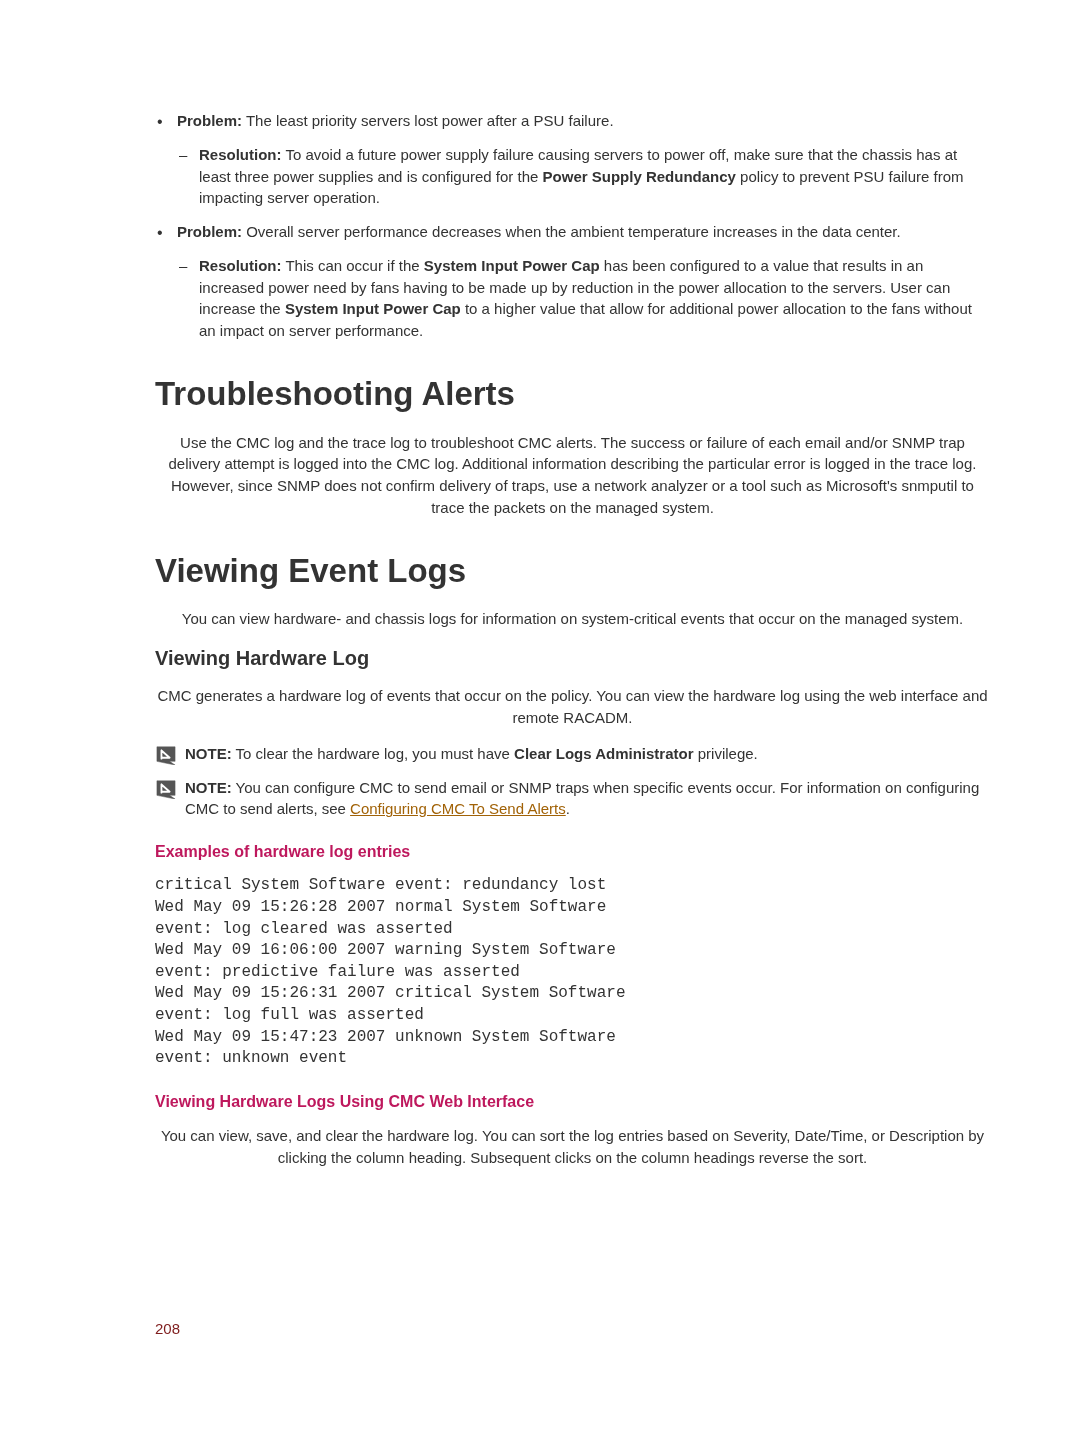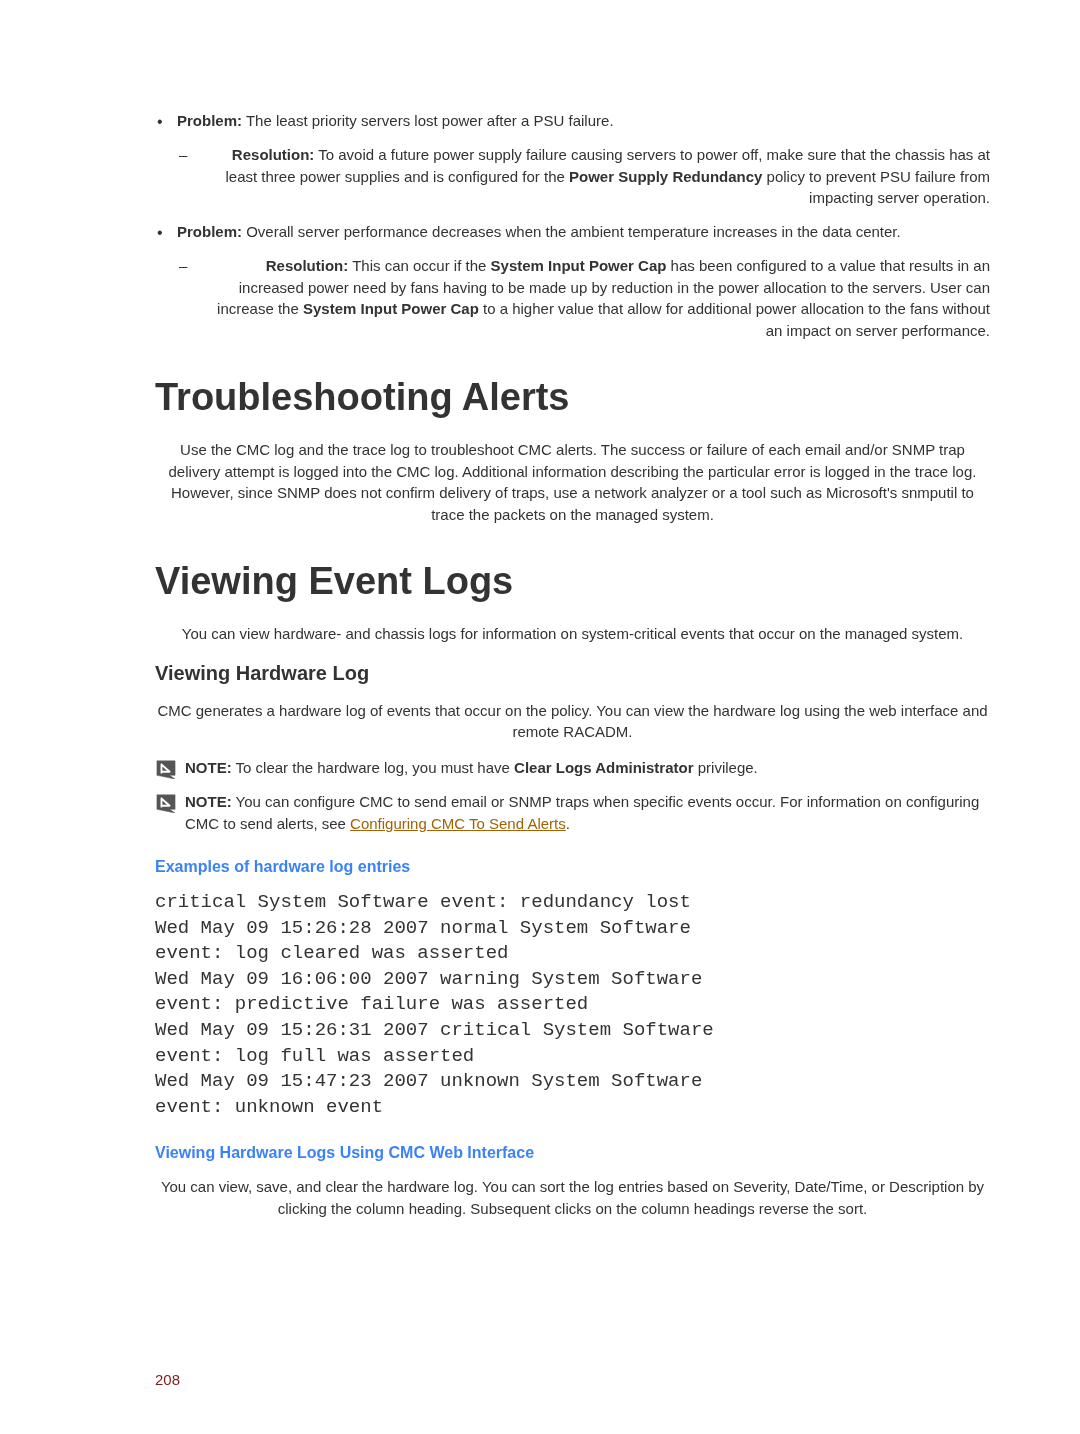--- a/index.html
+++ b/index.html
@@ -29,57 +29,56 @@
       content: "•";
       position: absolute;
       left: 2px;
       top: 0;
       font-size: 16px;
       color: #333;
     }
     .sub-list {
       list-style: none;
       margin-top: 12px;
-      text-align: right;
     }
     .sub-item {
       position: relative;
       padding-left: 22px;
       margin-bottom: 4px;
     }
     .sub-item::before {
       content: "–";
       position: absolute;
       left: 2px;
       top: 0;
       color: #333;
     }
     .bold {
       font-weight: bold;
     }
     h1 {
-      font-size: 38px;
+      font-size: 33px;
       font-weight: bold;
       margin-top: 28px;
       margin-bottom: 14px;
       color: #333333;
     }
     h2 {
       font-size: 20px;
       font-weight: bold;
       margin-top: 12px;
       margin-bottom: 12px;
       color: #333333;
     }
     h3 {
       font-size: 16px;
       font-weight: bold;
       margin-top: 20px;
       margin-bottom: 12px;
-      color: #3b82f6;
+      color: #be185d;
     }
     .para {
       margin-bottom: 14px;
       text-align: center;
     }
     .note-block {
       display: flex;
       align-items: flex-start;
       margin-bottom: 12px;
       gap: 8px;
@@ -96,21 +95,21 @@
     }
     .note-content {
       flex: 1;
     }
     .link {
       color: #a16207;
       text-decoration: underline;
     }
     .code-block {
       font-family: "Courier New", Courier, monospace;
-      font-size: 19px;
+      font-size: 16px;
       white-space: pre;
       line-height: 1.35;
       margin-bottom: 14px;
     }
     .page-number {
       margin-top: 150px;
       font-size: 15px;
       color: #7f1d1d;
     }
   </style>

